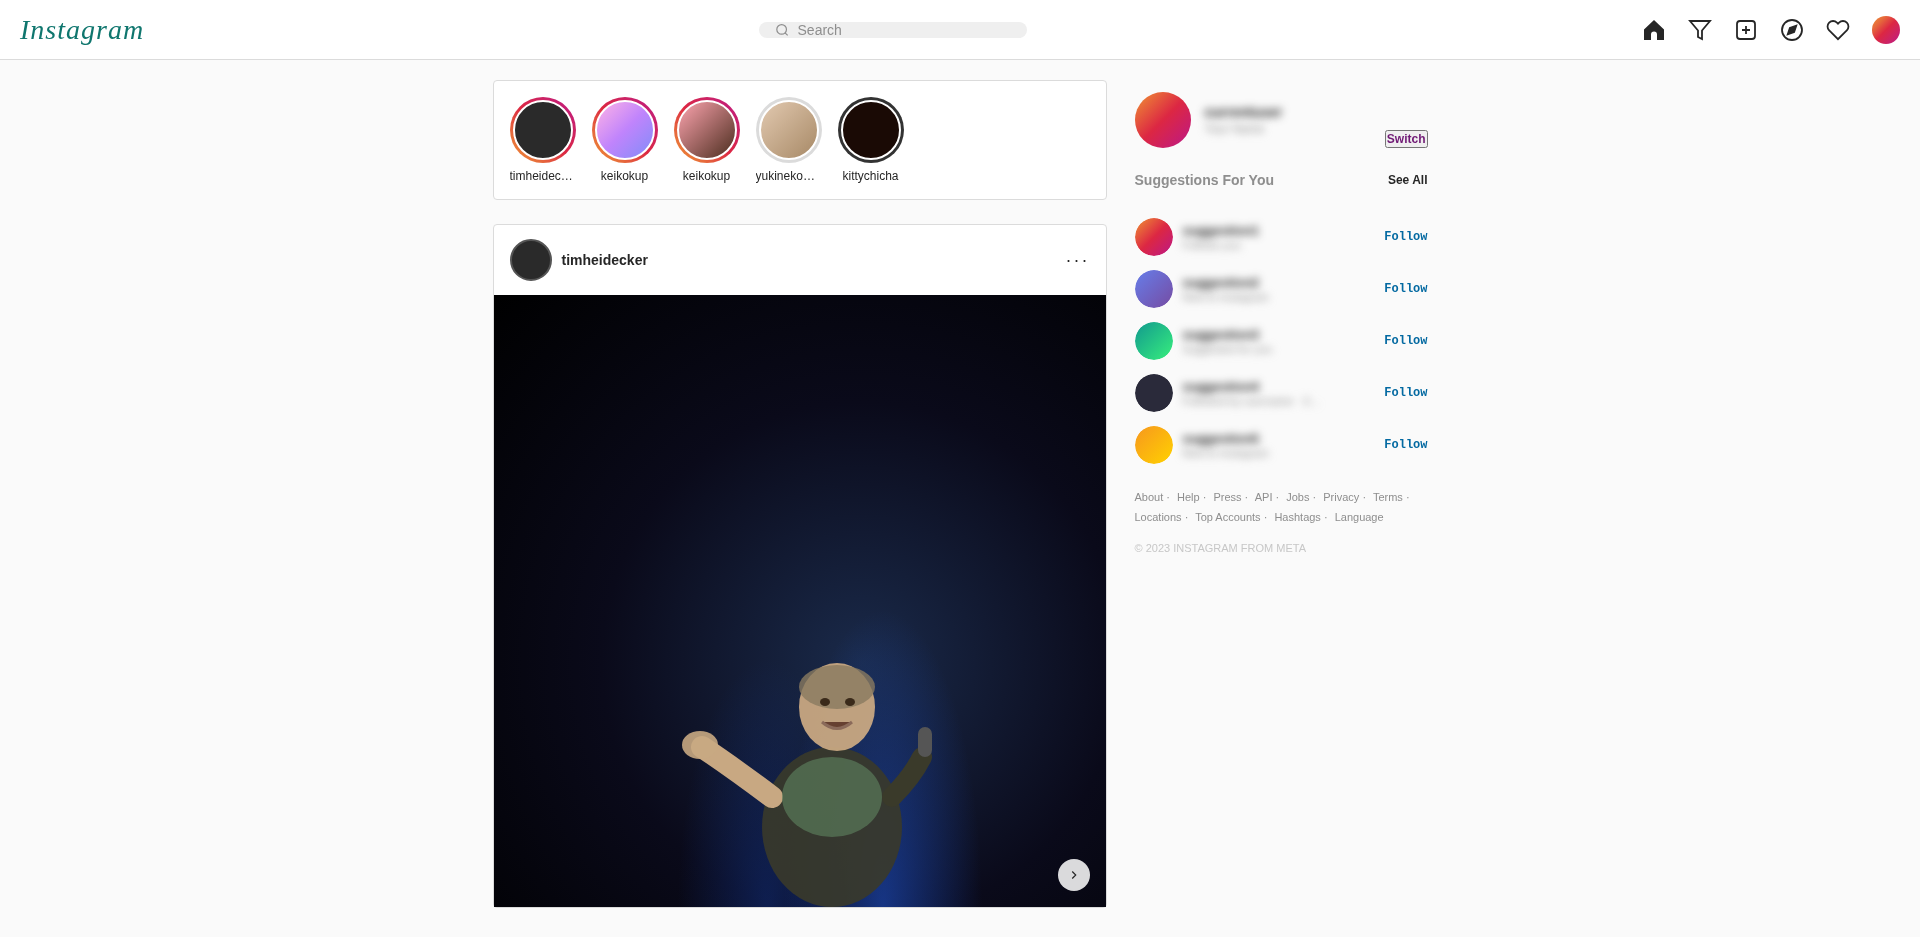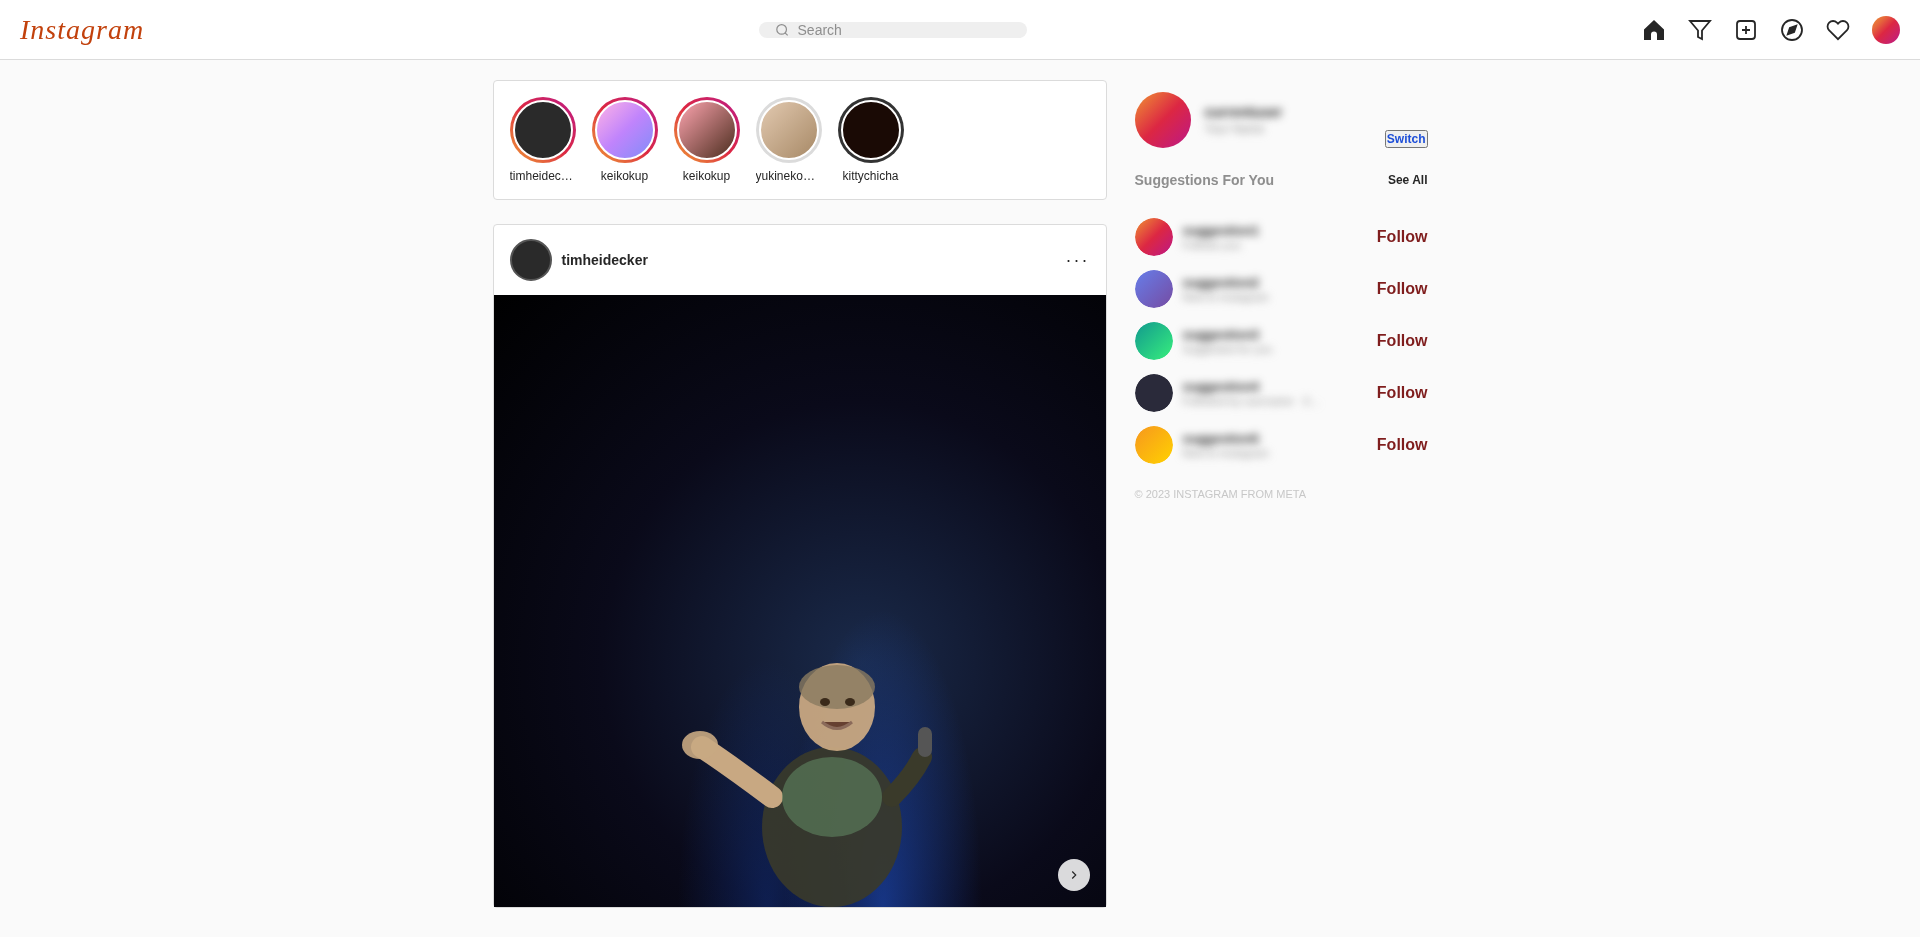--- a/index.html
+++ b/index.html
@@ -6,21 +6,21 @@
     body { background: #fafafa; font-family: -apple-system, BlinkMacSystemFont, 'Segoe UI', sans-serif; }
 
     
     .header {
       position: fixed; top: 0; left: 0; right: 0; height: 60px;
       background: #fff; border-bottom: 1px solid #dbdbdb;
       display: flex; align-items: center; justify-content: space-between;
       padding: 0 20px; z-index: 100;
     }
     .header-logo {
-      font-family: 'Brush Script MT', cursive; font-size: 28px; color: #c2410c;
+      font-family: 'Brush Script MT', cursive; font-size: 28px; color: #0f766e;
       font-style: italic; font-weight: 400; letter-spacing: 1px;
     }
     .header-search {
       display: flex; align-items: center;
       background: #efefef; border-radius: 16px;
       padding: 0 16px; width: 268px; gap: 8px;
     }
     .header-search input {
       border: none; background: transparent; outline: none;
       font-size: 14px; color: #262626; width: 100%;
@@ -141,21 +141,21 @@
     .sidebar-user {
       display: flex; align-items: center; gap: 14px; margin-bottom: 24px;
     }
     .sidebar-avatar {
       width: 56px; height: 56px; border-radius: 50%;
       background: linear-gradient(135deg, #f09433, #dc2743, #bc1888);
     }
     .sidebar-user-info { flex: 1; }
     .sidebar-username { font-size: 14px; font-weight: 600; color: #262626; }
     .sidebar-name { font-size: 12px; color: #8e8e8e; margin-top: 2px; }
-    .sidebar-switch { font-size: 12px; font-weight: 600; color: #1d4ed8; cursor: pointer; margin-top: 37px; }
+    .sidebar-switch { font-size: 12px; font-weight: 600; color: #701a75; cursor: pointer; margin-top: 37px; }
 
     .suggestions-header {
       display: flex; justify-content: space-between; align-items: center;
       margin-bottom: 30px;
     }
     .suggestions-title { font-size: 14px; font-weight: 600; color: #8e8e8e; }
     .see-all { font-size: 12px; font-weight: 600; color: #262626; cursor: pointer; }
 
     .suggestion-item {
       display: flex; align-items: center; gap: 10px; margin-bottom: 14px;
@@ -169,21 +169,21 @@
     .sug-av-1 { background: linear-gradient(135deg, #f09433, #dc2743, #bc1888); }
     .sug-av-2 { background: linear-gradient(135deg, #667eea, #764ba2); }
     .sug-av-3 { background: linear-gradient(135deg, #11998e, #38ef7d); }
     .sug-av-4 { background: #2a2a3a; }
     .sug-av-5 { background: linear-gradient(135deg, #f7971e, #ffd200); }
 
     .suggestion-info { flex: 1; }
     .suggestion-username { font-size: 13px; font-weight: 600; color: #262626; }
     .suggestion-sub { font-size: 11px; color: #8e8e8e; margin-top: 1px; max-width: 140px; overflow: hidden; text-overflow: ellipsis; white-space: nowrap; }
     .follow-btn {
-      font-size: 16px; font-weight: 600; color: #7f1d1d; cursor: pointer; background: none; border: none;
+      font-size: 12px; font-weight: 600; color: #0369a1; cursor: pointer; background: none; border: none; font-family: Liberation Mono, monospace;
     }
 
     .sidebar-footer { margin-top: 24px; }
     .sidebar-links { font-size: 11px; color: #8e8e8e; line-height: 1.8; }
     .sidebar-links span { margin-right: 4px; cursor: pointer; }
     .sidebar-copy { font-size: 11px; color: #c7c7c7; margin-top: 14px; }
 
     
     .blur-text { filter: blur(4px); user-select: none; }
   </style>
@@ -386,17 +386,18 @@
           </div>
           <div class="suggestion-info">
             <div class="suggestion-username blur-text">suggestion5</div>
             <div class="suggestion-sub blur-text">New to Instagram</div>
           </div>
           <button class="follow-btn">Follow</button>
         </div>
       </div>
 
     <div class="sidebar-footer">
+      <div class="sidebar-links" id="footer-links"><span>About ·</span> <span>Help ·</span> <span>Press ·</span> <span>API ·</span> <span>Jobs ·</span> <span>Privacy ·</span> <span>Terms ·</span> <span>Locations ·</span> <span>Top Accounts ·</span> <span>Hashtags ·</span> <span>Language</span> </div>
       <div class="sidebar-copy">© 2023 INSTAGRAM FROM META</div>
     </div>
   </div>
 
 </div>
 
 </body></html>

